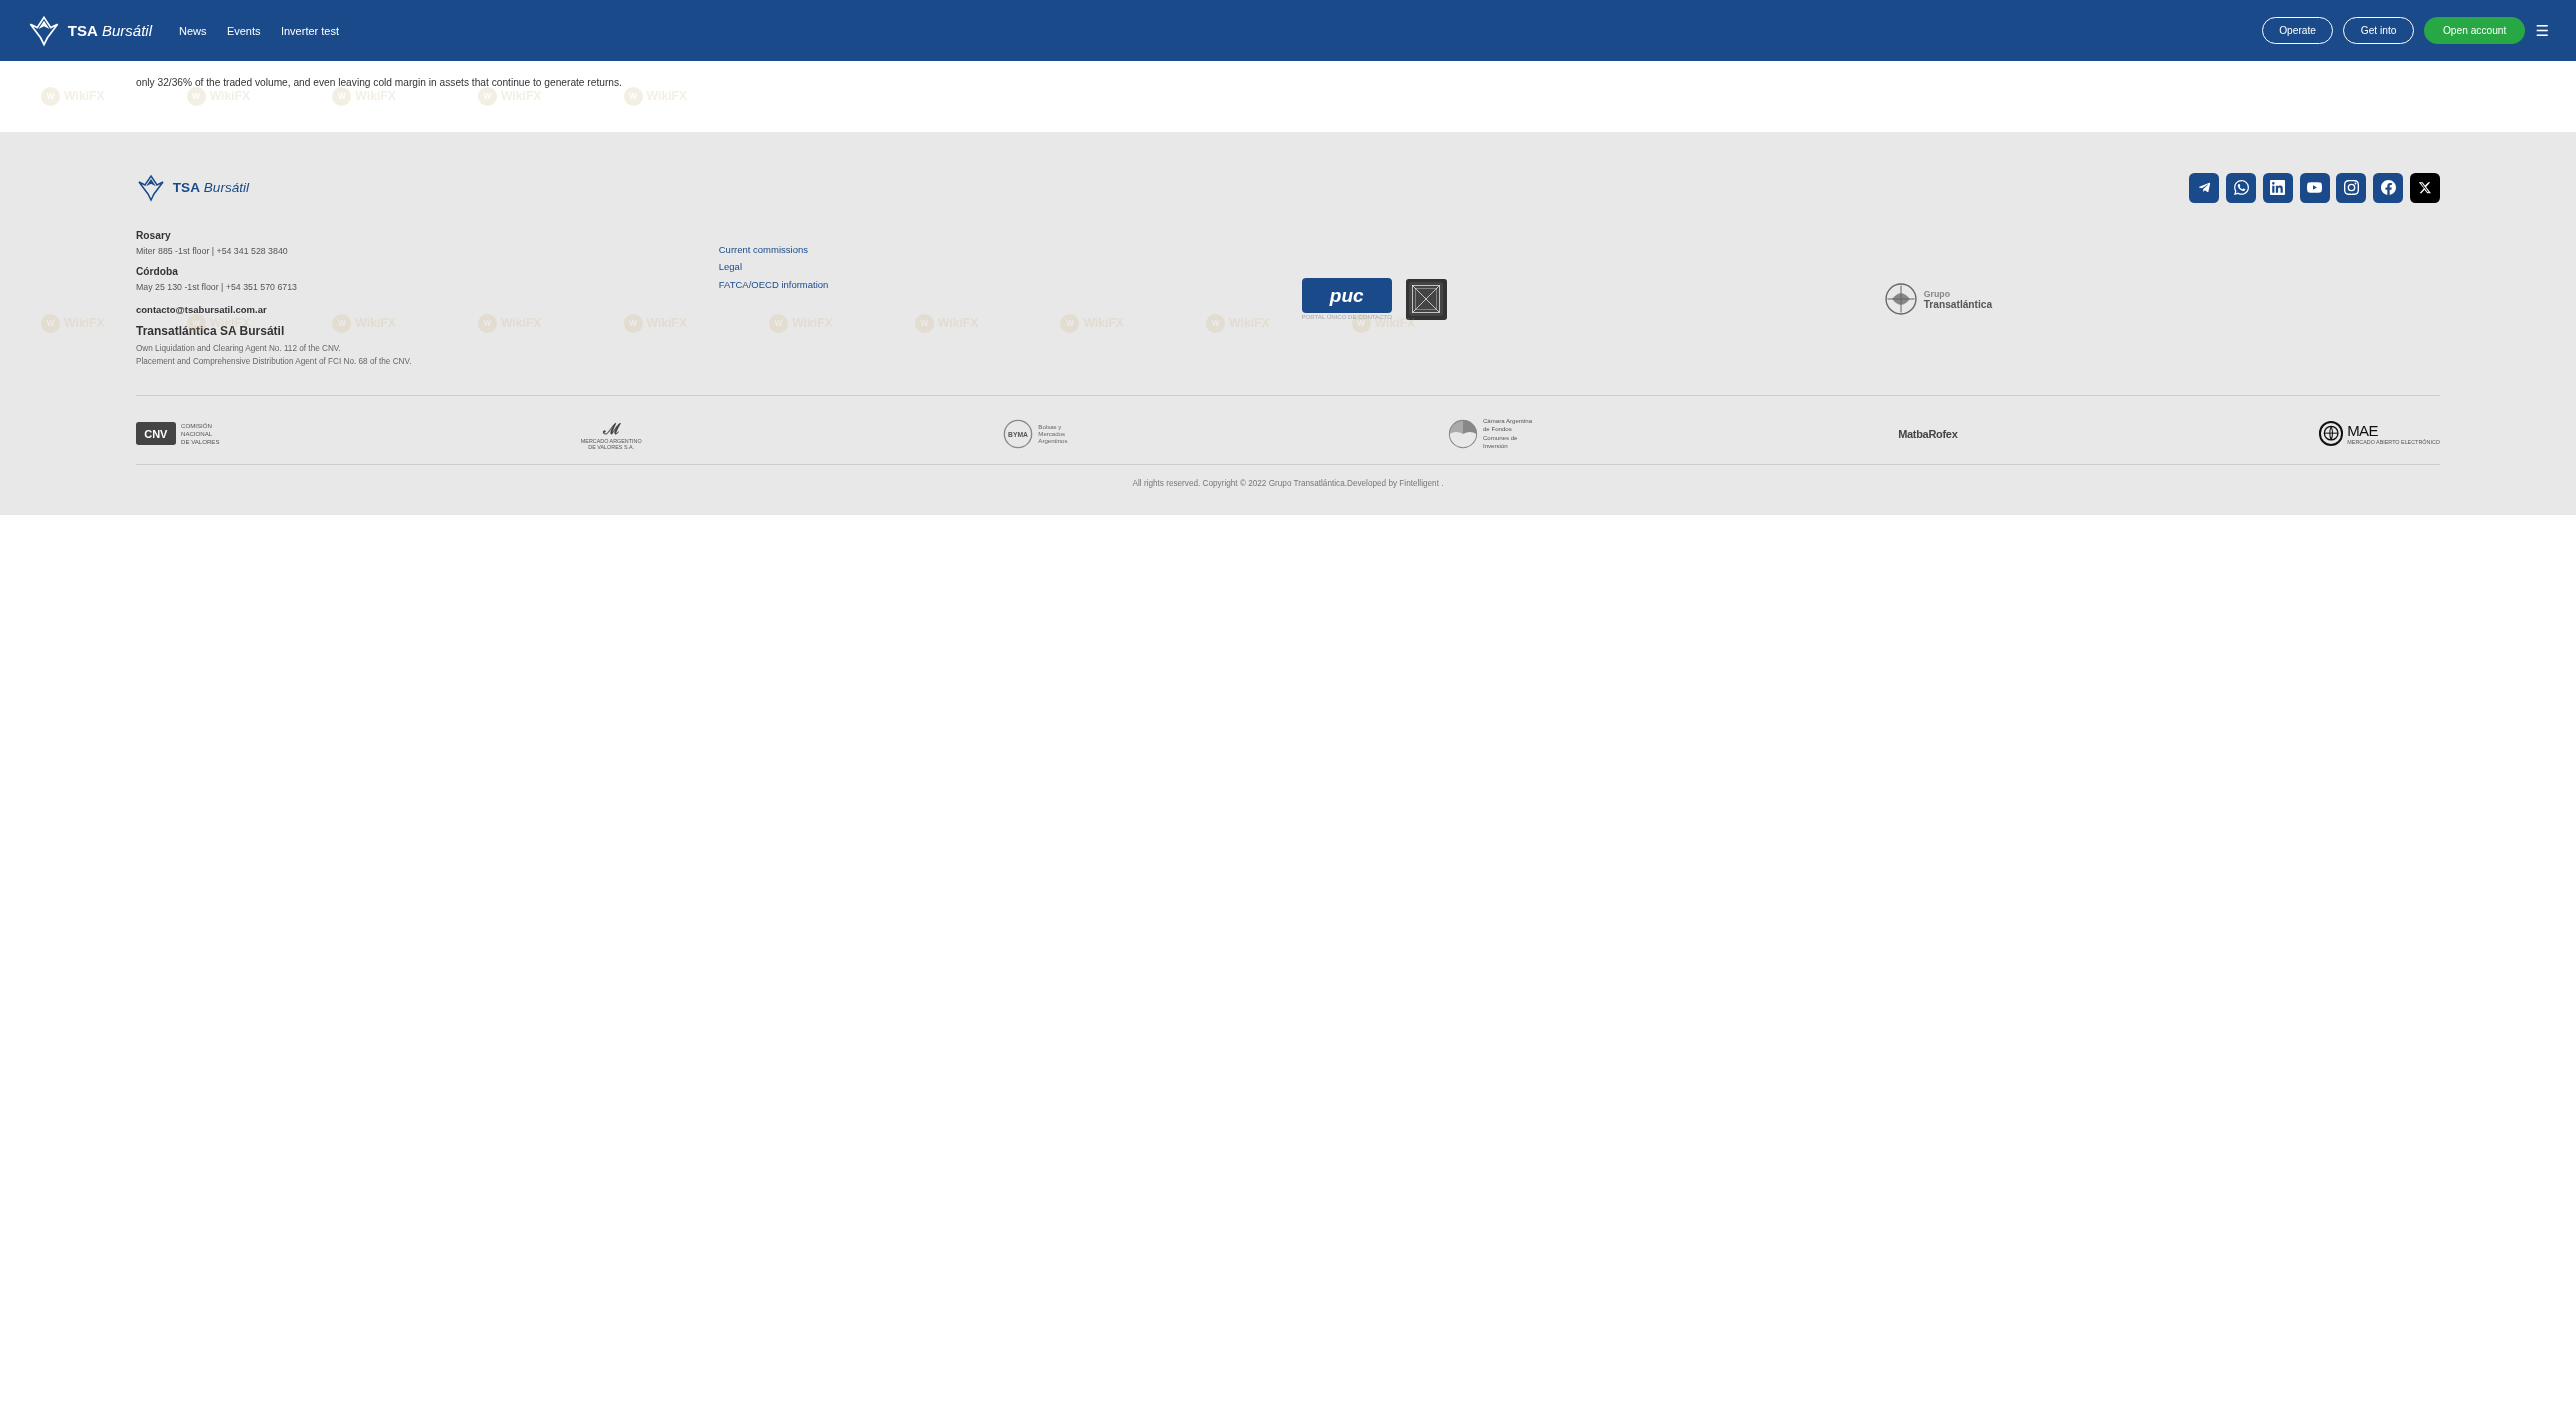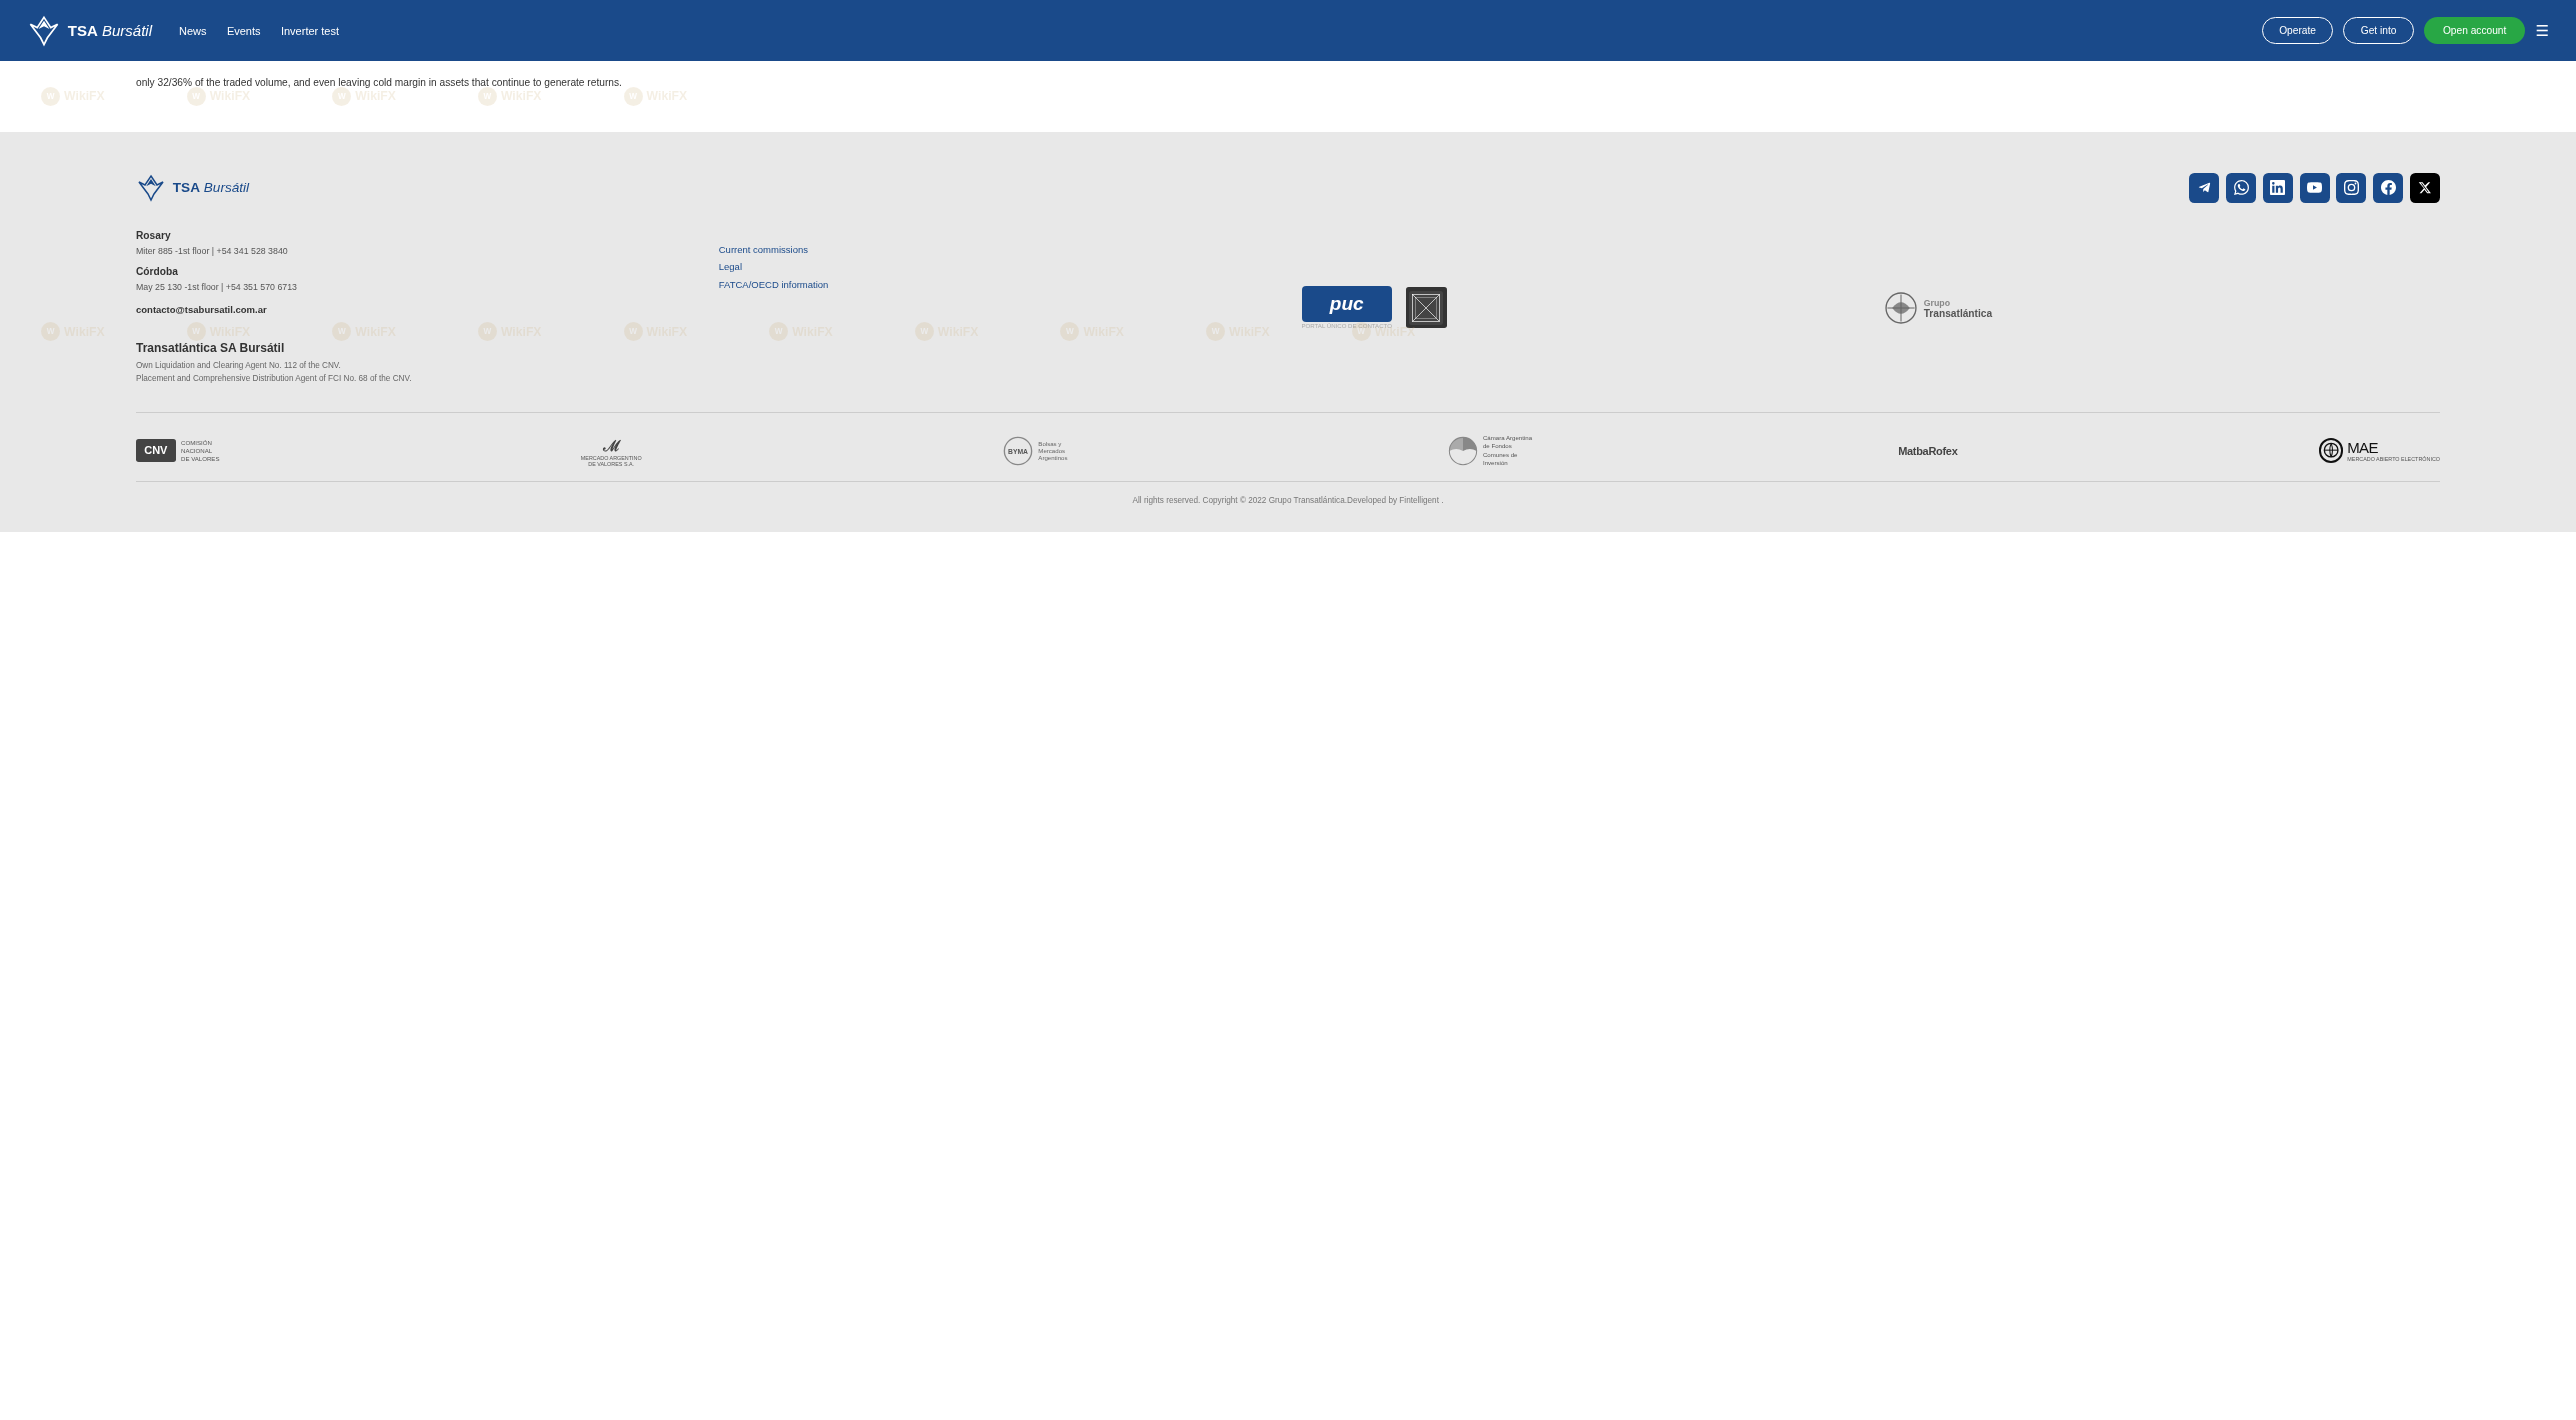--- a/index.html
+++ b/index.html
@@ -175,21 +175,21 @@
       font-size: 8.8px;
       color: #555;
       line-height: 1.6;
       margin-bottom: 8.2px;
     }
     .footer-email {
       font-size: 9.5px;
       font-weight: bold;
       color: #333;
       margin-top: 10.2px;
-      margin-bottom: 26px;
+      margin-bottom: 9px;
     }
     .footer-company-name {
       font-size: 12px;
       font-weight: bold;
       color: #333;
       margin-bottom: 4.1px;
     }
     .footer-company-desc {
       font-size: 8.2px;
       color: #666;
@@ -259,20 +259,21 @@
       display: flex;
       align-items: center;
       justify-content: space-between;
       padding: 20.4px 0 13.6px 0;
       border-top: 0.7px solid #ccc;
       flex-wrap: wrap;
       gap: 13.6px;
     }
     .partner-logo-item {
       display: flex;
+      align-items: center;
       gap: 5.4px;
       filter: grayscale(100%);
     }
     .cnv-box {
       background: #1a4a8a;
       color: #fff;
       padding: 5.4px 8.2px;
       font-size: 11px;
       font-weight: bold;
       border-radius: 2.7px;

